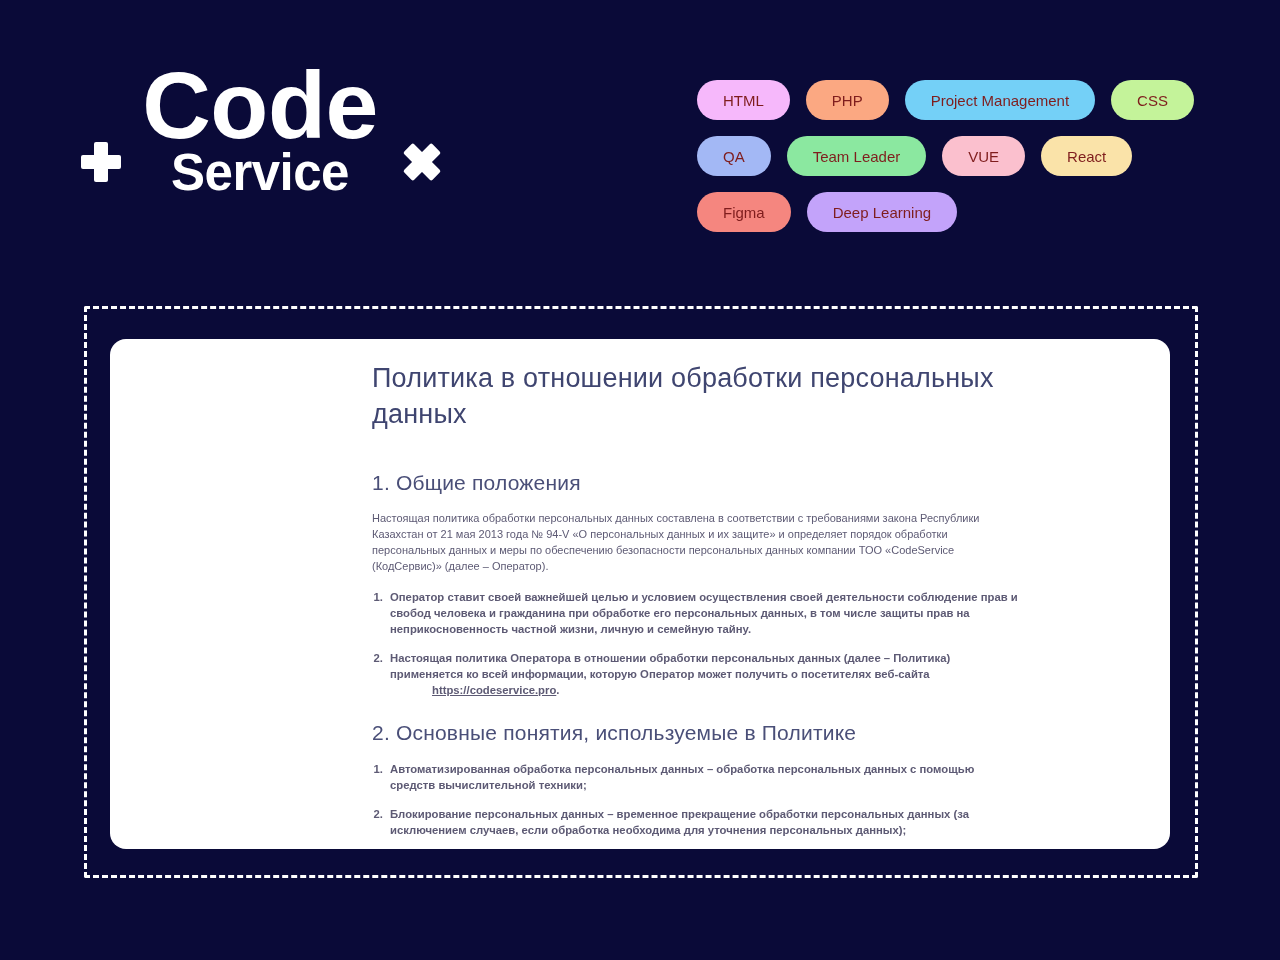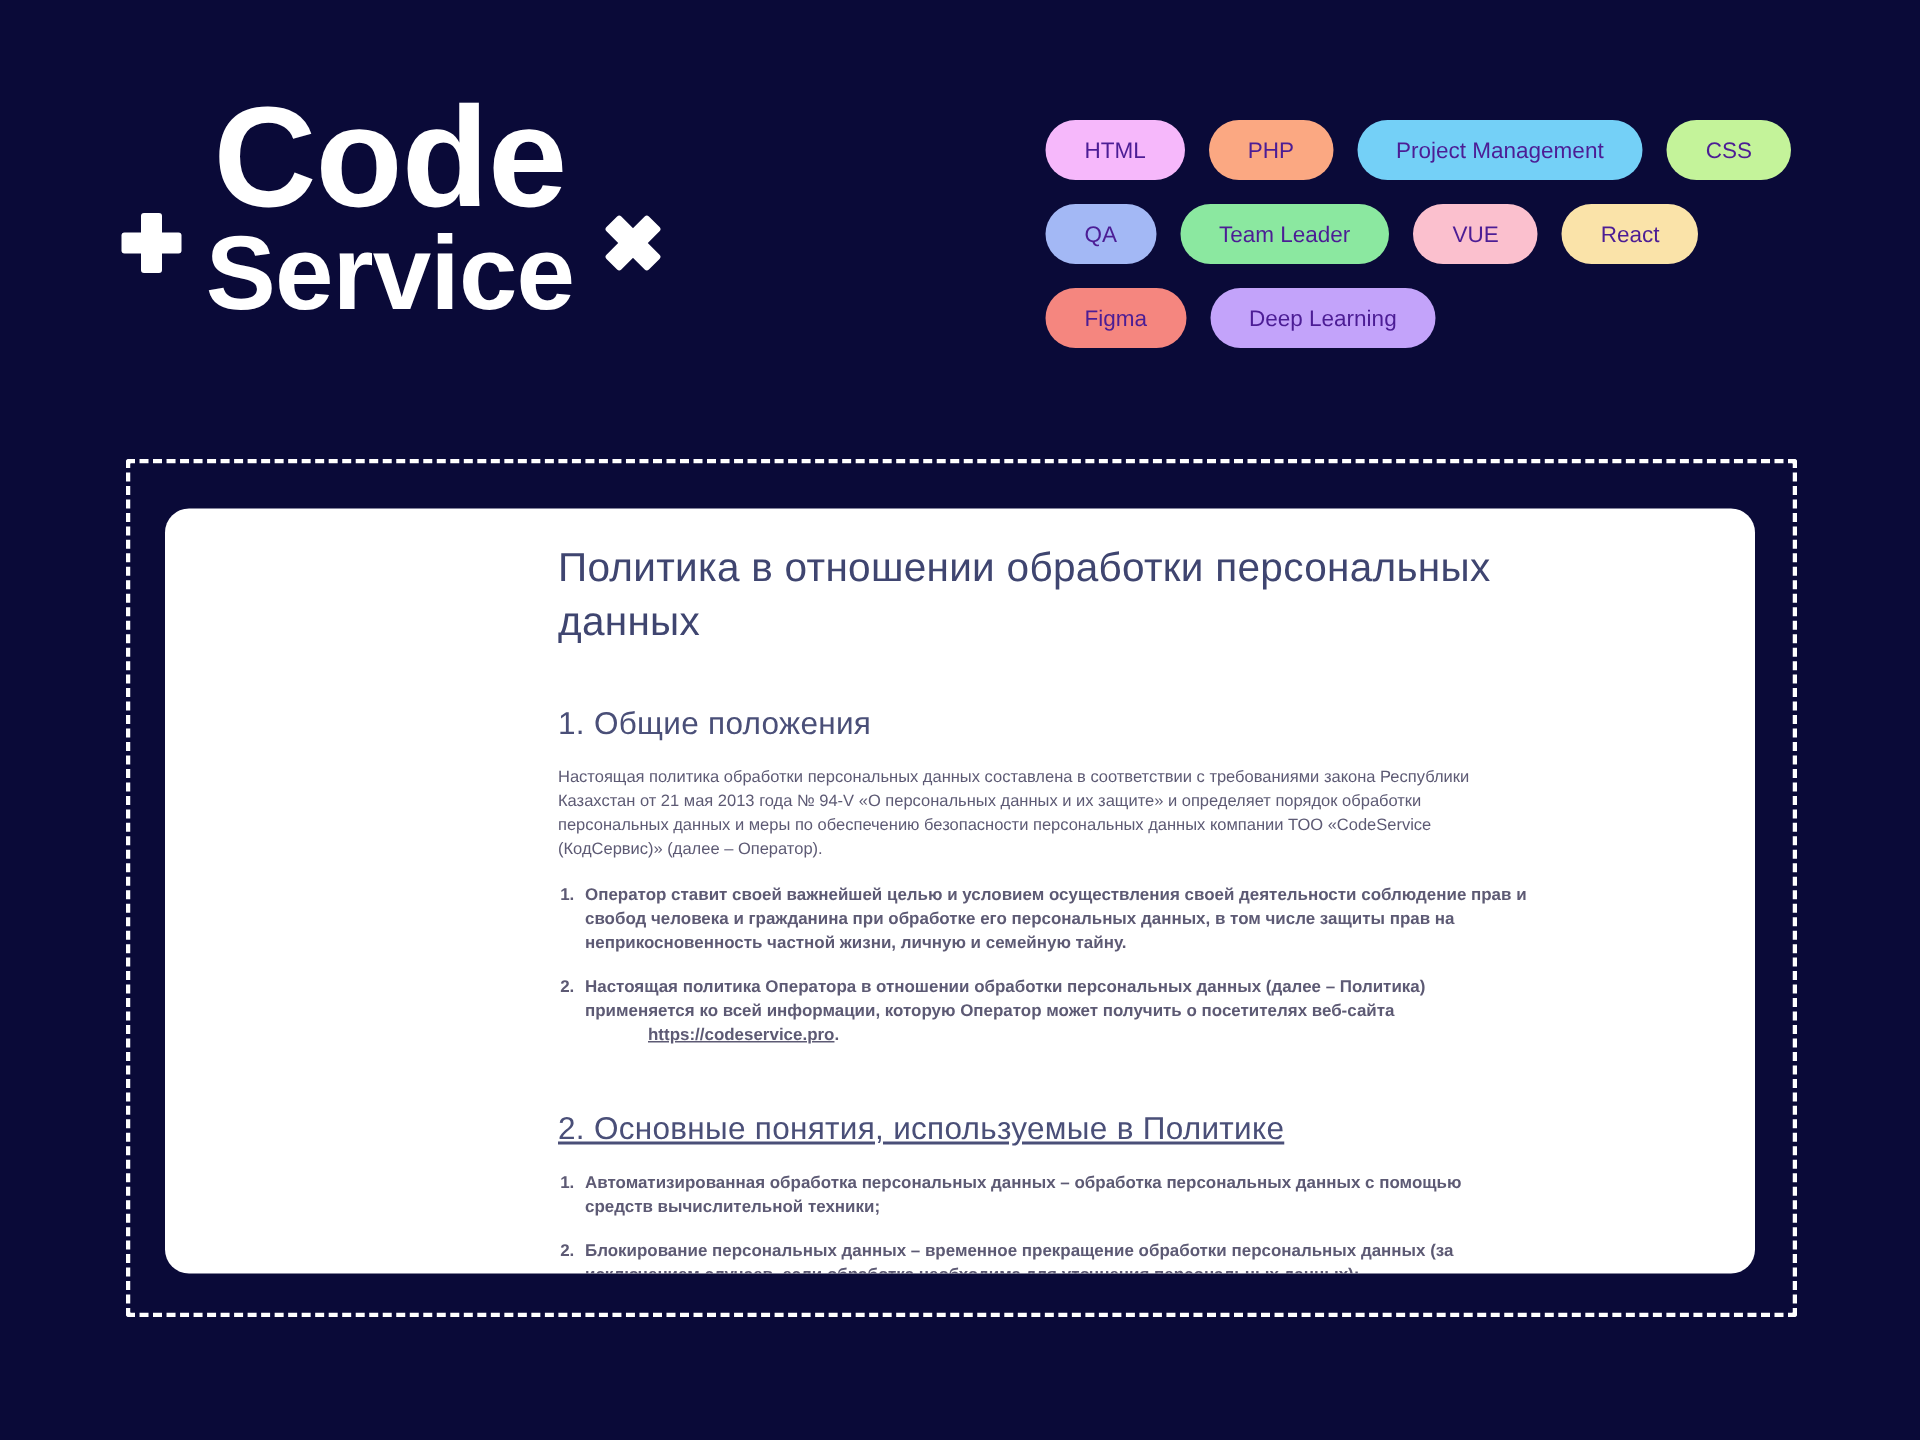--- a/index.html
+++ b/index.html
@@ -43,21 +43,21 @@
     position: absolute;
     left: 0; top: 0;
     width: 370px;
     font-size: 95px;
     font-weight: 800;
   }
   #logo-service {
     position: absolute;
     left: 0; top: 88px;
     width: 370px;
-    font-size: 70px;
+    font-size: 51px;
     font-weight: 800;
   }
   .deco {
     position: absolute;
     width: 44px;
     height: 44px;
   }
   .deco::before, .deco::after {
     content: "";
     position: absolute;
@@ -82,21 +82,21 @@
     margin-bottom: 16px;
   }
   .tag {
     height: 40px;
     border-radius: 20px;
     display: flex;
     align-items: center;
     justify-content: center;
     padding: 0 26px;
     font-size: 15px;
-    color: #4c1d95;
+    color: #7f1d1d;
     font-family: "Liberation Sans", sans-serif;
     white-space: nowrap;
     cursor: pointer;
   }
 
   
   #dashed-frame {
     position: absolute;
     left: 84px;
     top: 306px;
@@ -138,21 +138,21 @@
     font-family: "Liberation Sans", sans-serif;
   }
 
   .doc-h2 {
     font-size: 21px;
     font-weight: 400;
     color: #4a4f78;
     letter-spacing: 0.2px;
     margin-bottom: 16px;
   }
-  .doc-h2.spaced { margin-top: 42px; text-decoration: underline; }
+  .doc-h2.spaced { margin-top: 22px; }
 
   .doc-p {
     font-size: 11px;
     line-height: 1.45;
     color: #5d5a74;
     margin-bottom: 14px;
   }
 
   ol.doc-list {
     margin: 0 0 0 14px;

